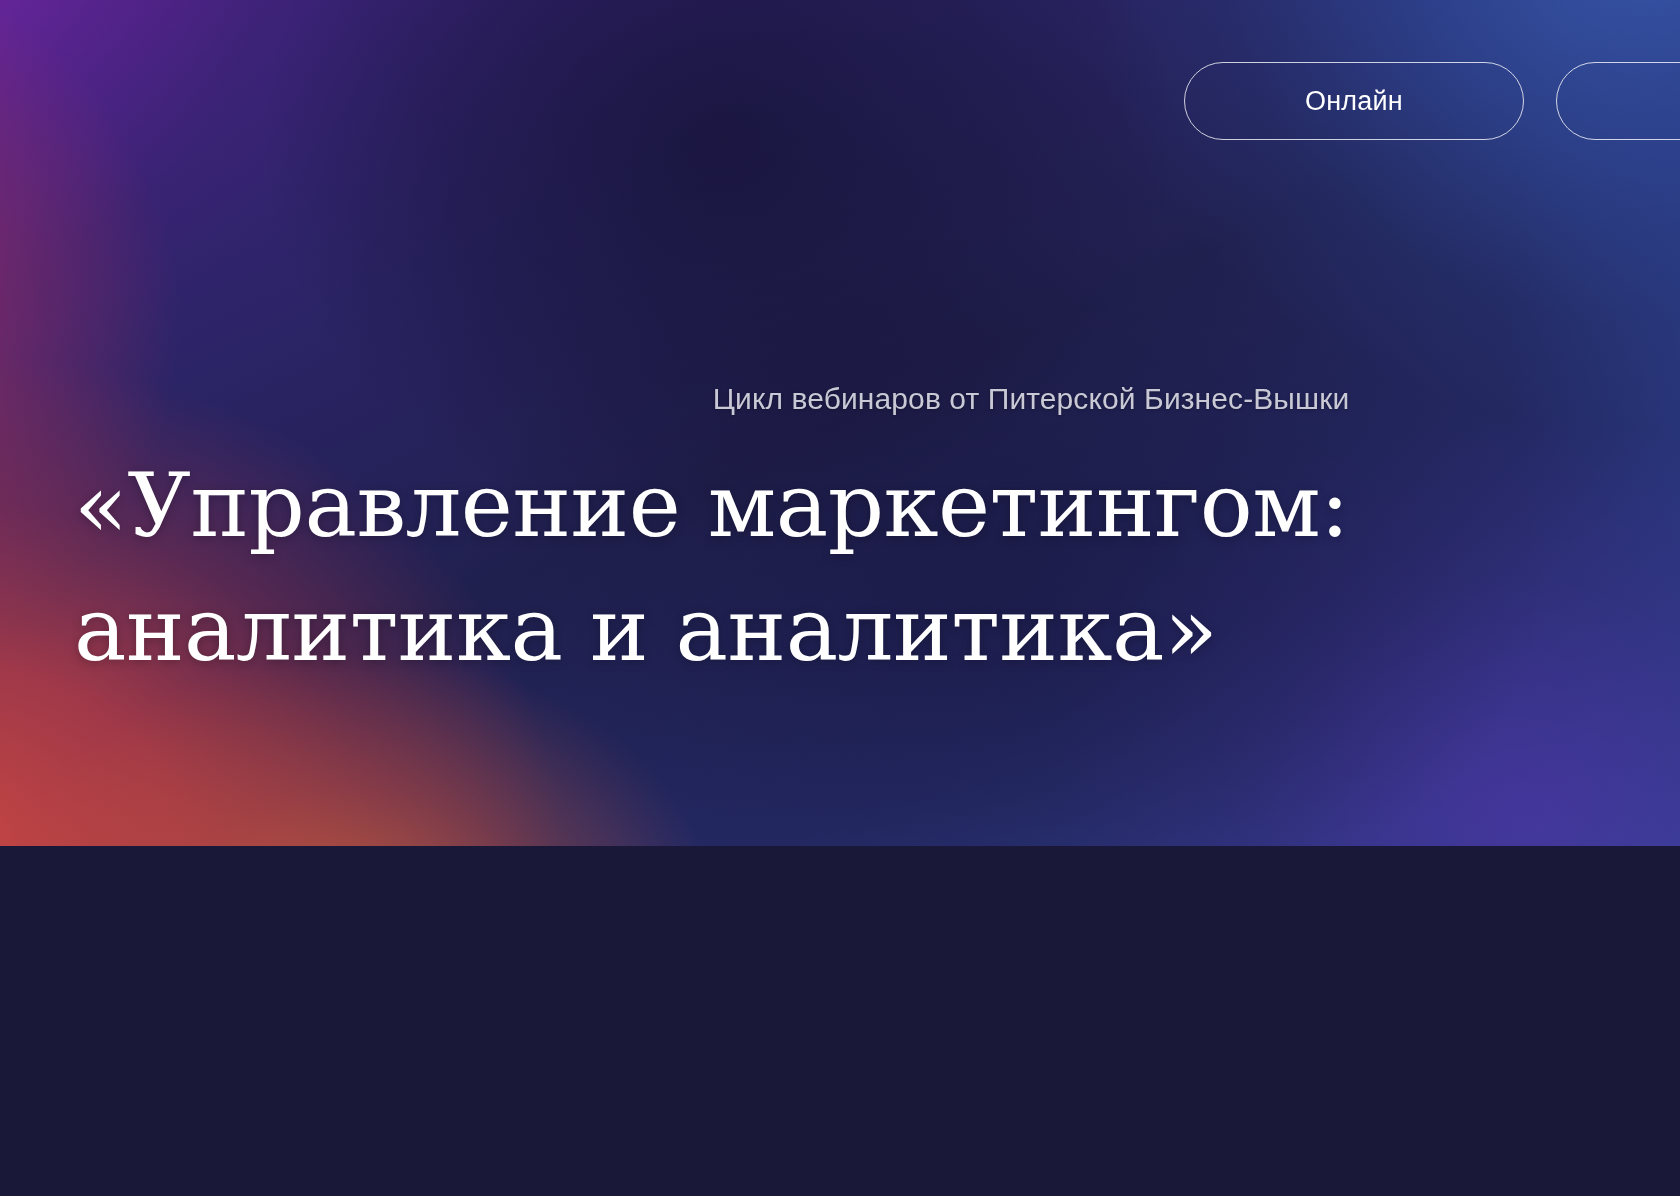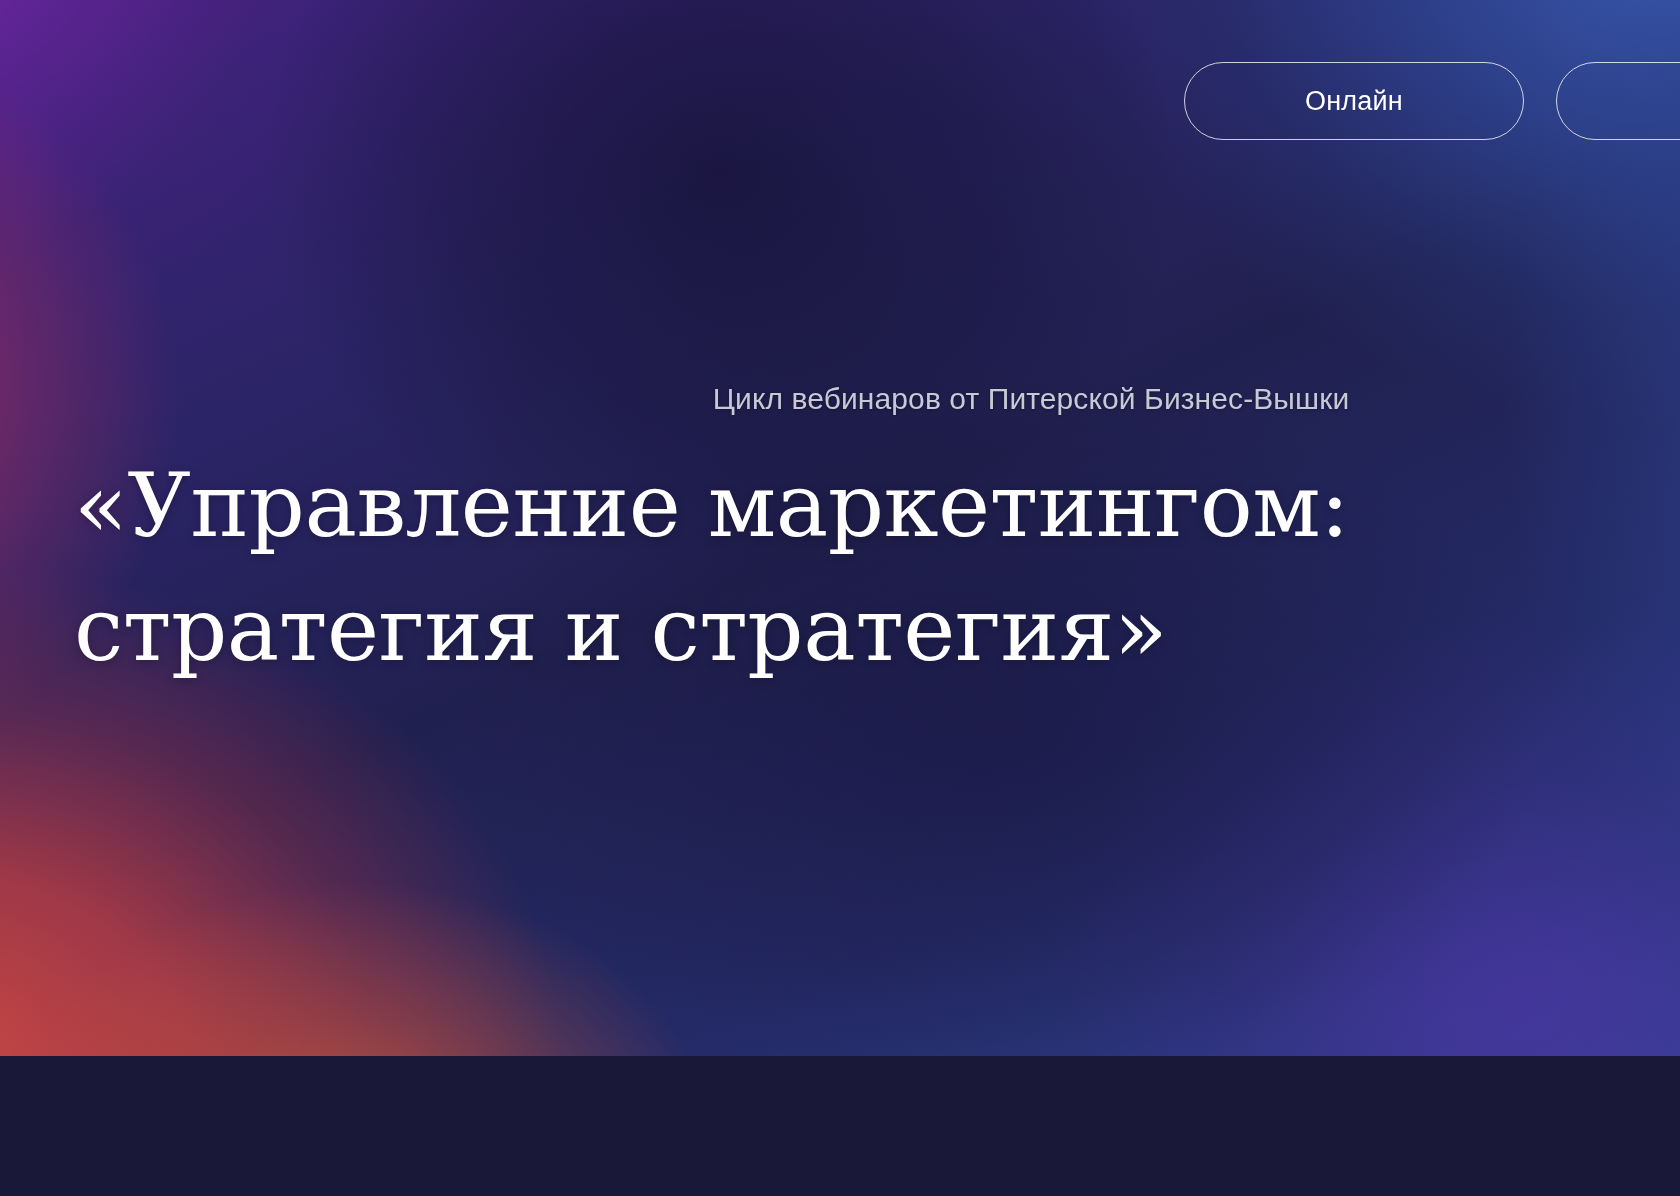--- a/index.html
+++ b/index.html
@@ -10,21 +10,21 @@
   body {
     width: 1680px;
     height: 1196px;
     overflow: hidden;
     font-family: "Liberation Sans", sans-serif;
   }
 
   #hero {
     position: relative;
     width: 1680px;
-    height: 1056px;
+    height: 846px;
     overflow: hidden;
     background-color: #2a2a6e;
     isolation: isolate;
   }
 
   
   .grad {
     position: absolute;
     inset: -10%;
     pointer-events: none;
@@ -197,17 +197,17 @@
     </div>
     <div class="badge badge-cut">
       <span></span>
     </div>
   </div>
 
   <div class="content">
     <p class="eyebrow">Цикл вебинаров от Питерской Бизнес-Вышки</p>
     <h1 class="title">
       <span class="line">«Управление маркетингом:</span>
-      <span class="line">стратегия и стратегия»</span>
+      <span class="line">аналитика и аналитика»</span>
     </h1>
   </div>
 
 </div>
 
 </body></html>

